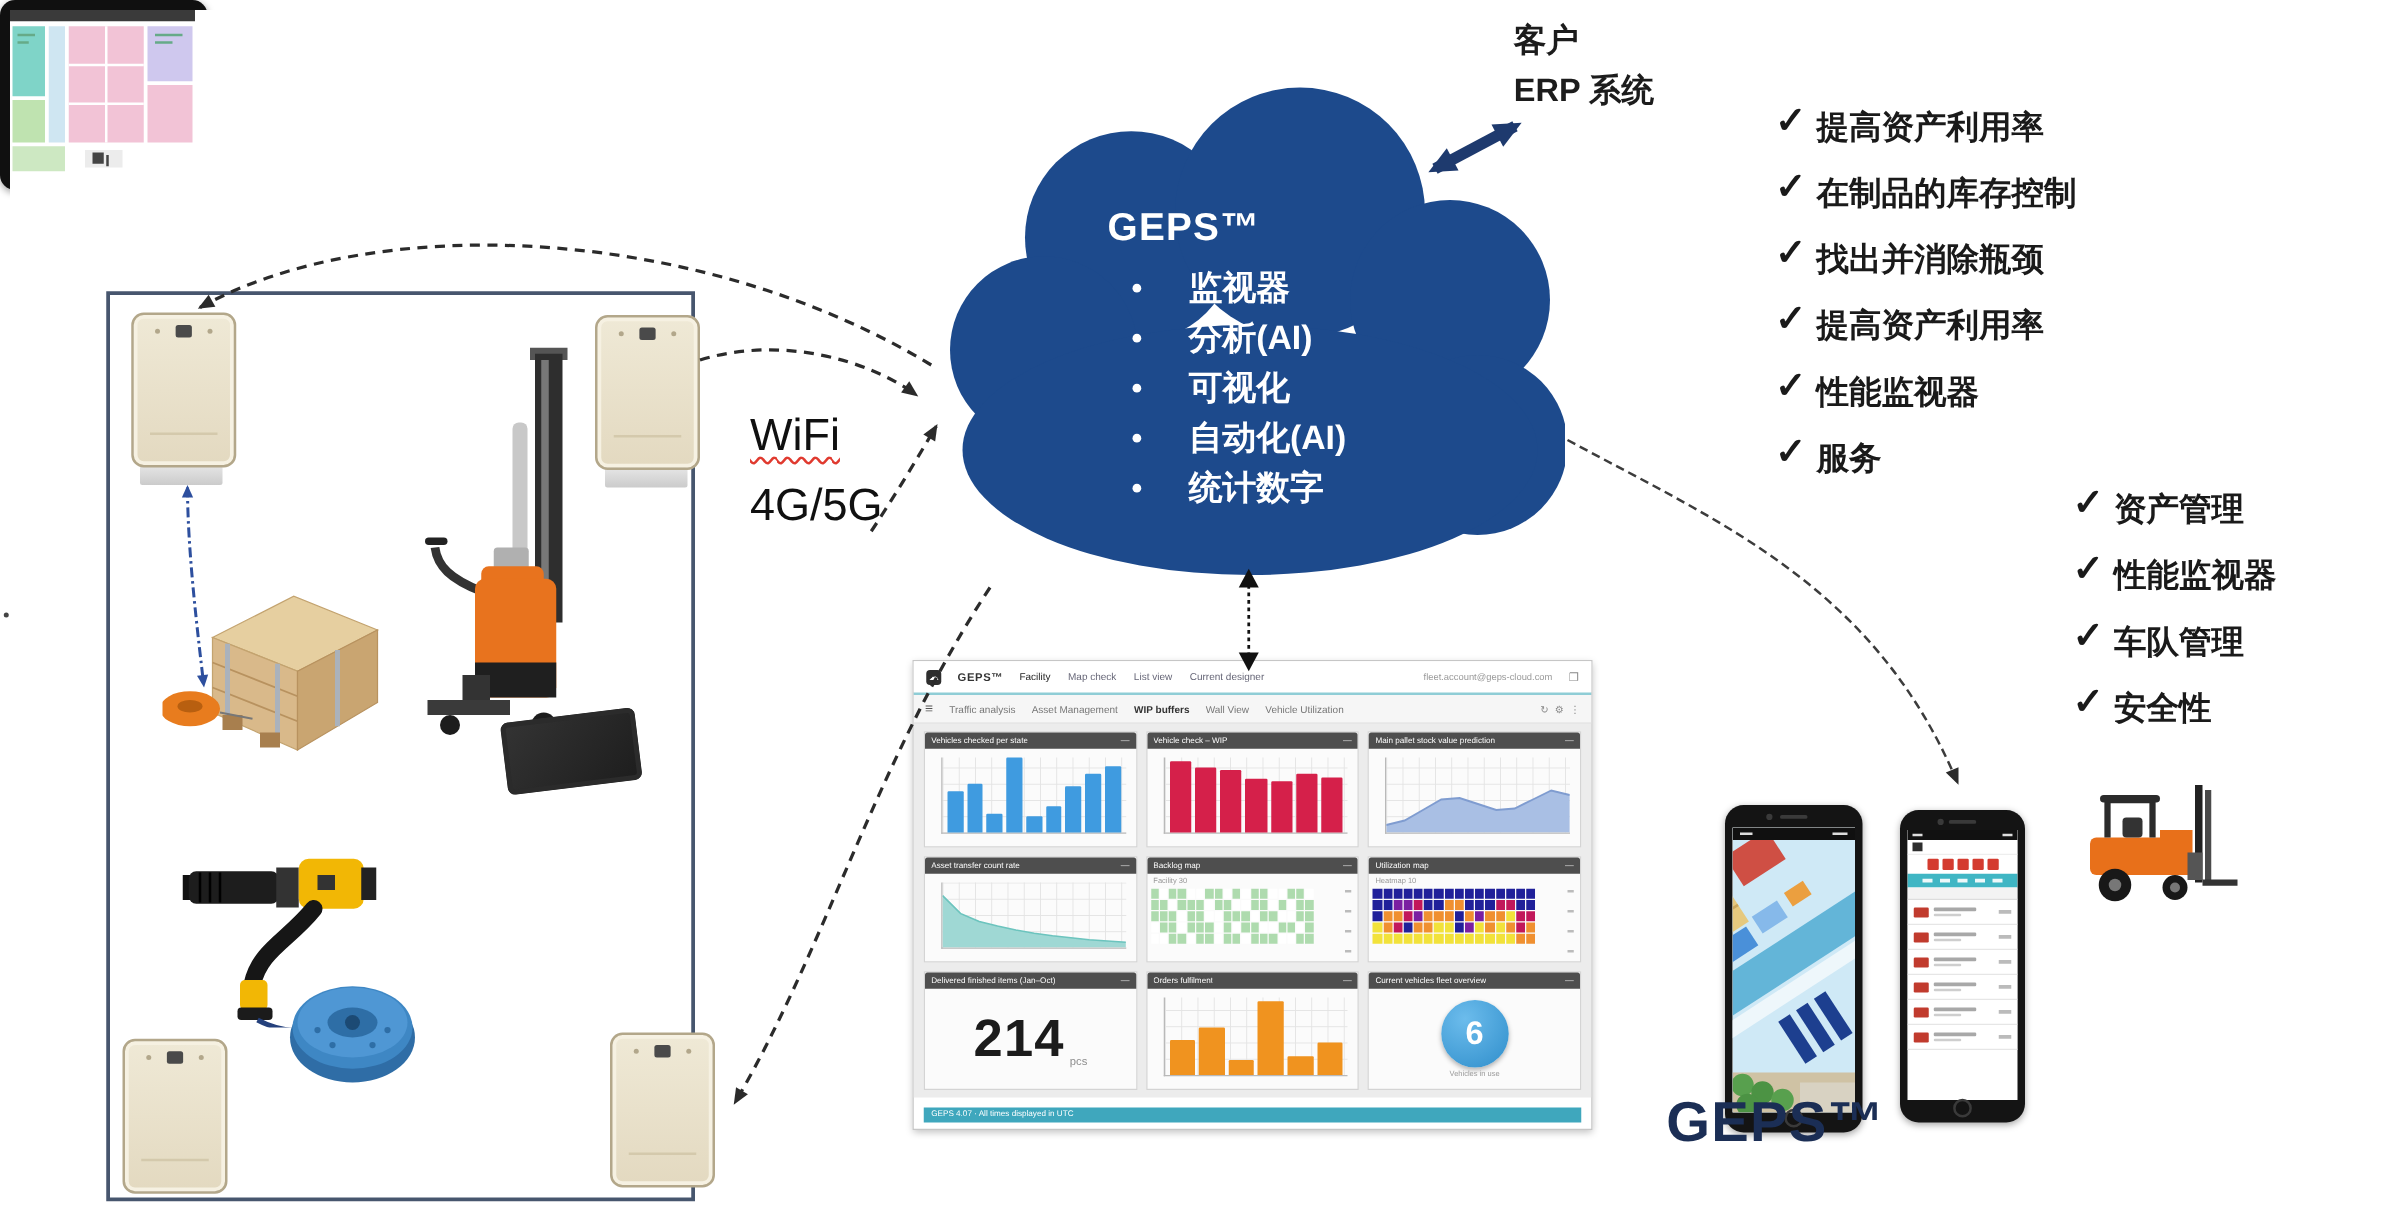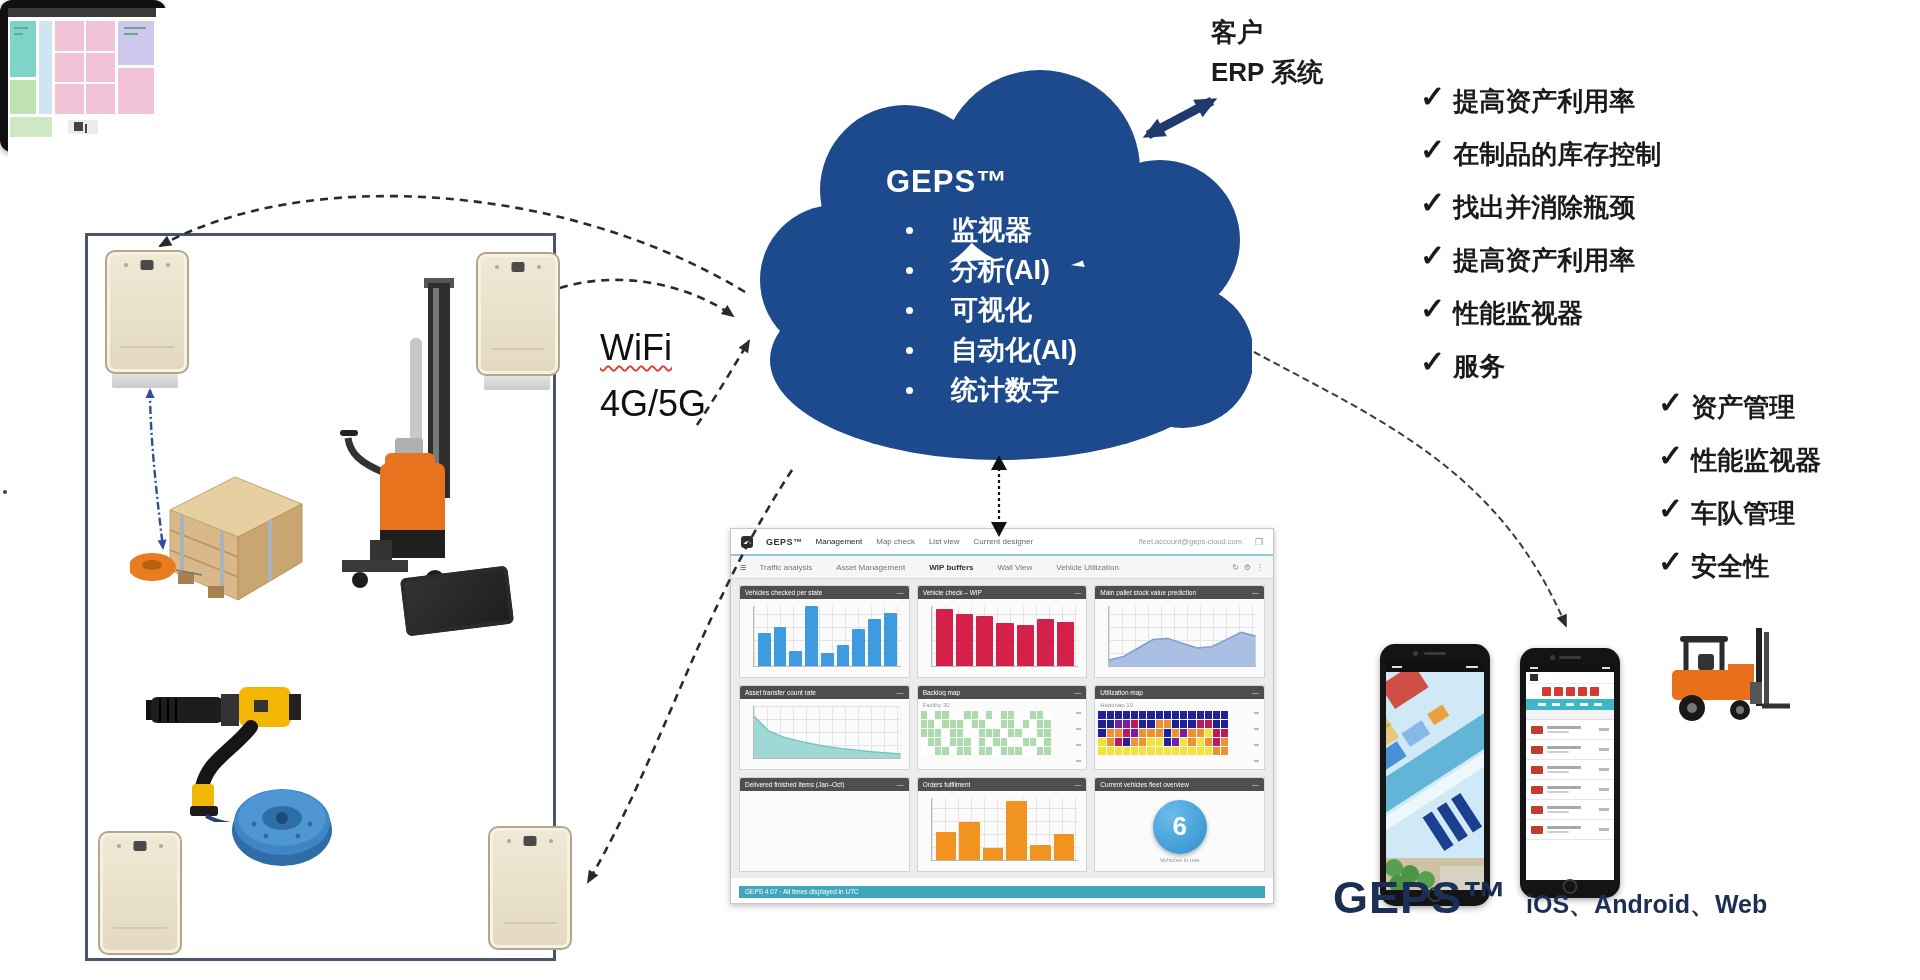--- a/index.html
+++ b/index.html
@@ -47,21 +47,21 @@
   .dbrand{font-size:9px;font-weight:bold;color:#333;letter-spacing:.5px}
   .dnav-items{display:flex;gap:14px}
   .dnav-items>div{font-size:8px;color:#667}
   .dnav-items>div.active{color:#222;box-shadow:0 9px 0 -7px #49b6c4}
   .dspacer{flex:1}
   .duser{font-size:7.5px;color:#9a9a9a}
   .dwin{font-size:9px;color:#8a8a8a}
   .dteal{height:2px;background:#8fcdd6}
   .dtabs{height:22px;background:#f6f6f6;border-bottom:1px solid #ddd;display:flex;align-items:center;gap:13px;padding:0 9px}
   .dburger{font-size:11px;color:#555}
-  .dtab-items{display:flex;gap:24px}
+  .dtab-items{display:flex;gap:13px}
   .dtab-items>div{font-size:8px;color:#777}
   .dtab-items>div.active{color:#333;font-weight:bold;box-shadow:0 9px 0 -7px #666}
   .dticons{margin-left:auto;display:flex;gap:5px;font-size:8px;color:#8a8a8a}
   .dcontent{background:#ececec;padding:6px 8px;display:grid;grid-template-columns:repeat(3,1fr);
             grid-template-rows:93px 85px 95px;gap:7px}
   .panel{background:#fbfbfb;border:1px solid #d4d4d4;display:flex;flex-direction:column;min-width:0}
   .p-head{height:13px;background:#4e4e4e;color:#fff;display:flex;align-items:center;justify-content:space-between;
           padding:0 5px;border-radius:2px 2px 0 0;flex:none}
   .p-title{font-size:6.5px;white-space:nowrap;overflow:hidden}
   .p-min{font-size:7px;color:#ddd}
@@ -332,21 +332,21 @@
       <span class="ck">✓</span>
       <span>安全性</span>
     </div>
   </div>
 
 <div class="abs dash">
   <div class="dnav">
     <span class="dlogo">☁</span>
     <span class="dbrand">GEPS™</span>
     <div class="dnav-items">
-        <div class="dnav-item active"><span>Management</span></div>
+        <div class="dnav-item active"><span>Facility</span></div>
         <div class="dnav-item"><span>Map check</span></div>
         <div class="dnav-item"><span>List view</span></div>
         <div class="dnav-item"><span>Current designer</span></div>
       </div>
     <span class="dspacer"></span>
     <span class="duser">fleet.account@geps-cloud.com</span>
     <span class="dwin">❐</span>
   </div>
   <div class="dteal"></div>
   <div class="dtabs">
@@ -636,20 +636,26 @@
             <i></i>
           </div>
       </div>
     </div>
 
     <div class="panel">
       <div class="p-head">
           <span class="p-title">Delivered finished items (Jan–Oct)</span>
           <span class="p-min">—</span>
         </div>
+      <div class="p-body">
+        <div class="kpi-wrap">
+          <span class="kpi">214</span>
+          <span class="kpi-unit">pcs</span>
+        </div>
+      </div>
     </div>
 
     <div class="panel">
       <div class="p-head">
           <span class="p-title">Orders fulfilment</span>
           <span class="p-min">—</span>
         </div>
       <div class="p-body">
           <div class="plot bars">
             <div class="bar" style="height: 45%; background: rgb(240, 147, 31);"></div>
@@ -825,14 +831,13 @@
       <rect x="60" y="112" width="30" height="14" fill="#ececec"></rect>
       <rect x="66" y="114" width="9" height="9" fill="#444"></rect>
       <rect x="77" y="116" width="2" height="9" fill="#444"></rect>
       <path d="M6 20h14M6 26h9M116 20h22M116 26h14" stroke="#6a8" stroke-width="2"></path>
     </svg>
   </div>
 </div>
 
 <div class="abs apps-caption">
   <span class="apps-brand">GEPS™</span>
-  <span class="apps-platforms">iOS、Android、Web</span>
 </div>
 
 </body></html>

